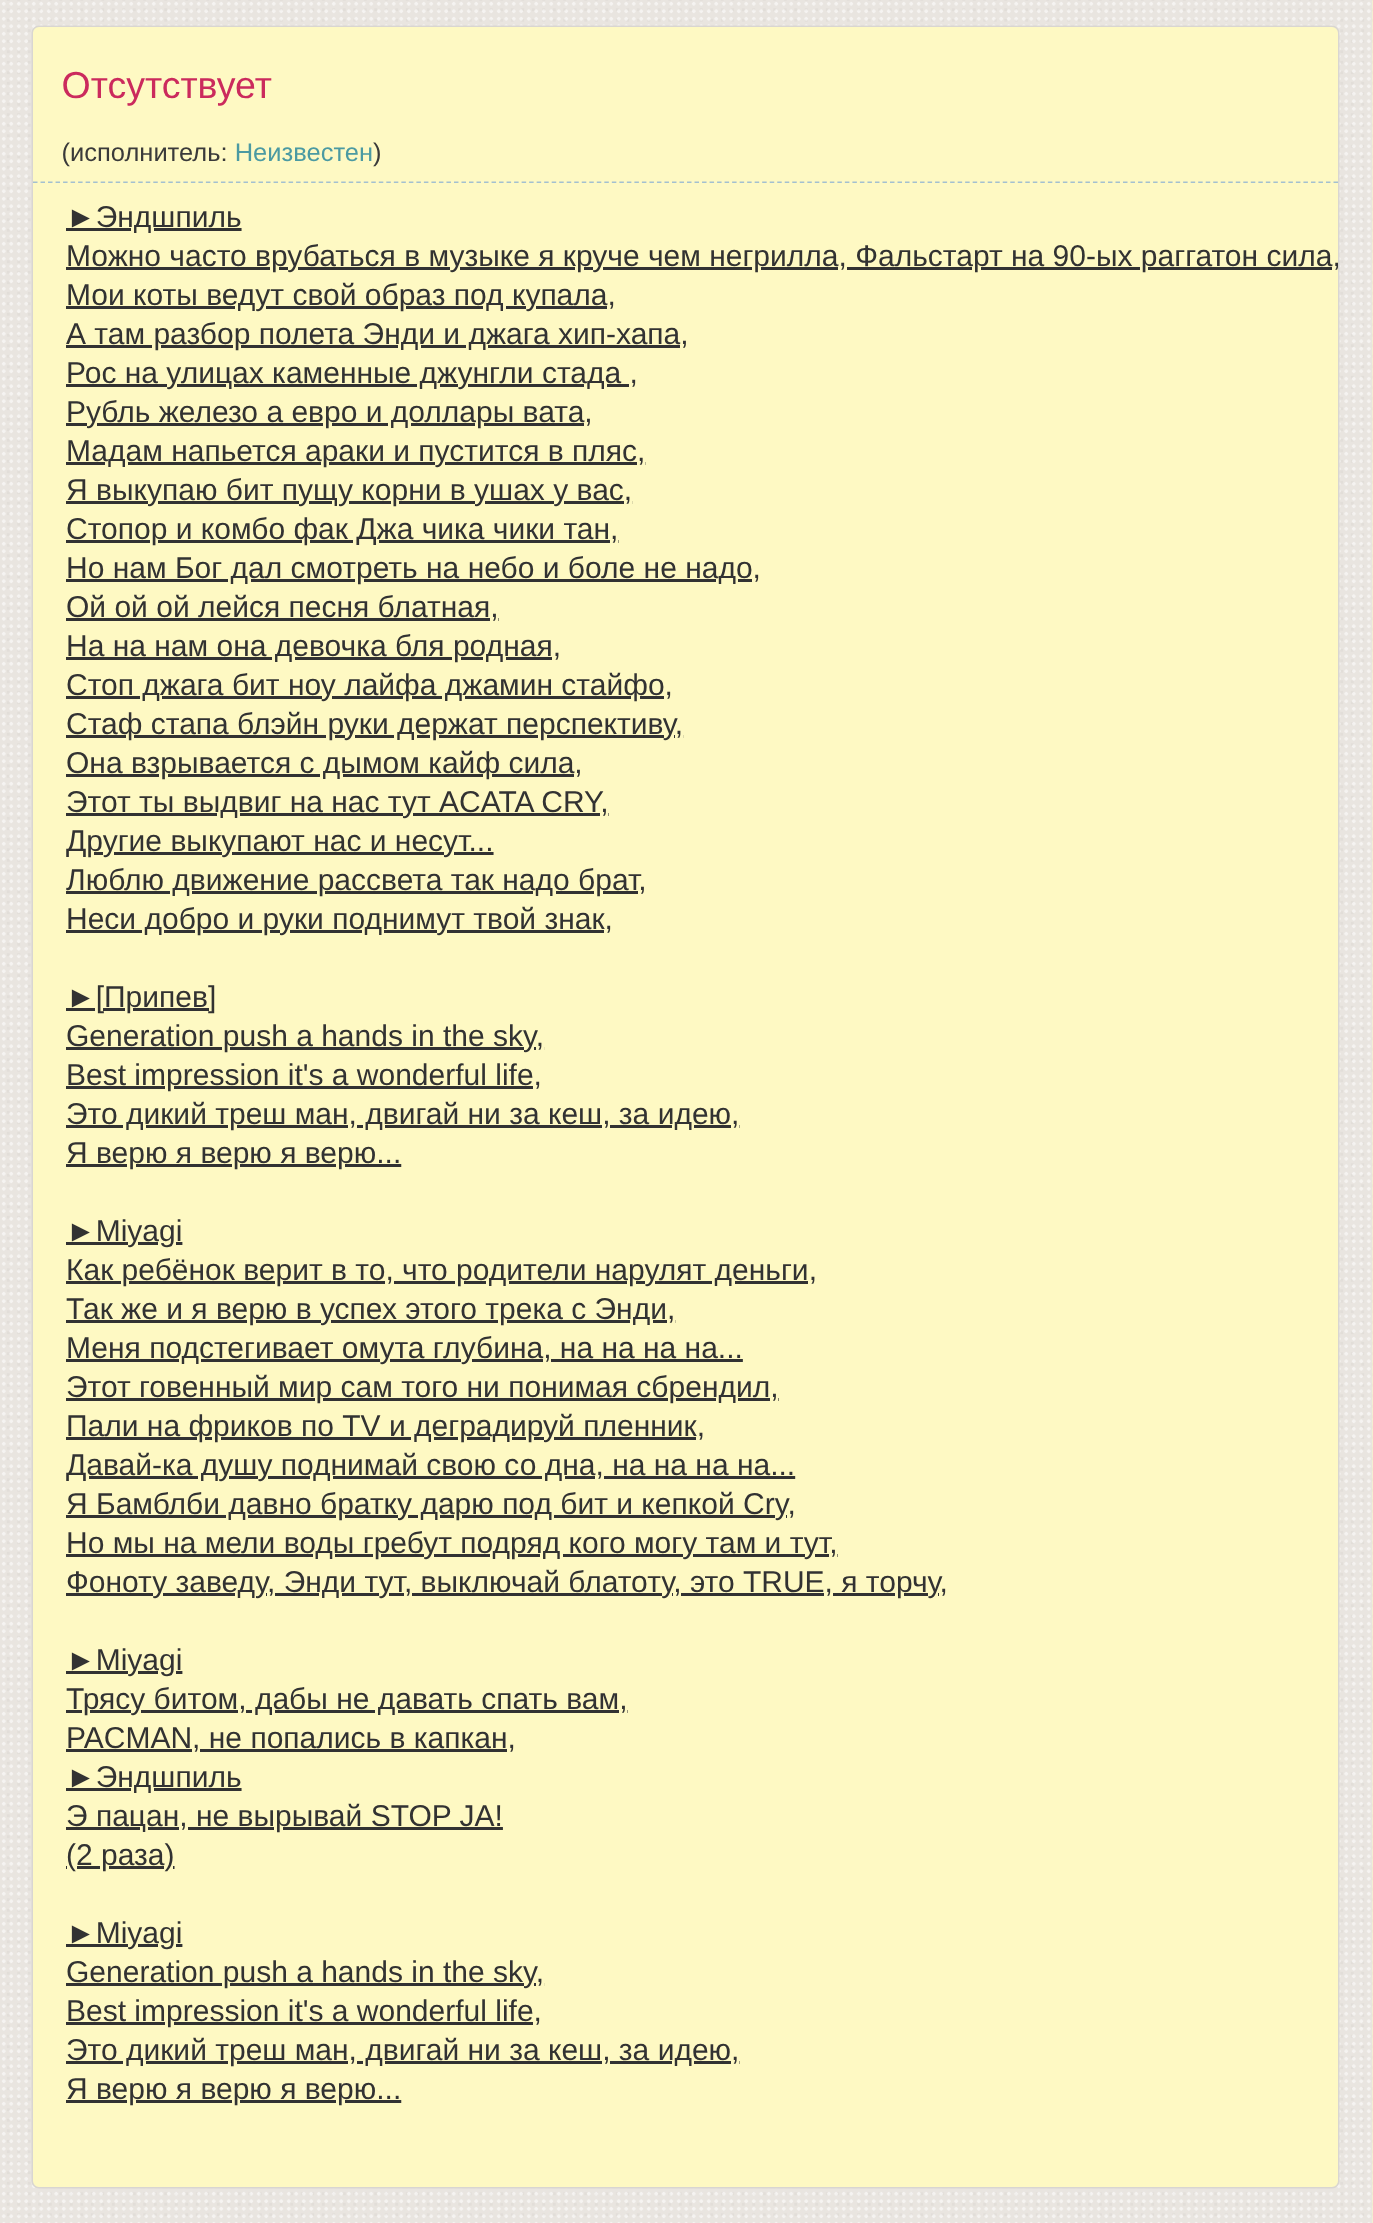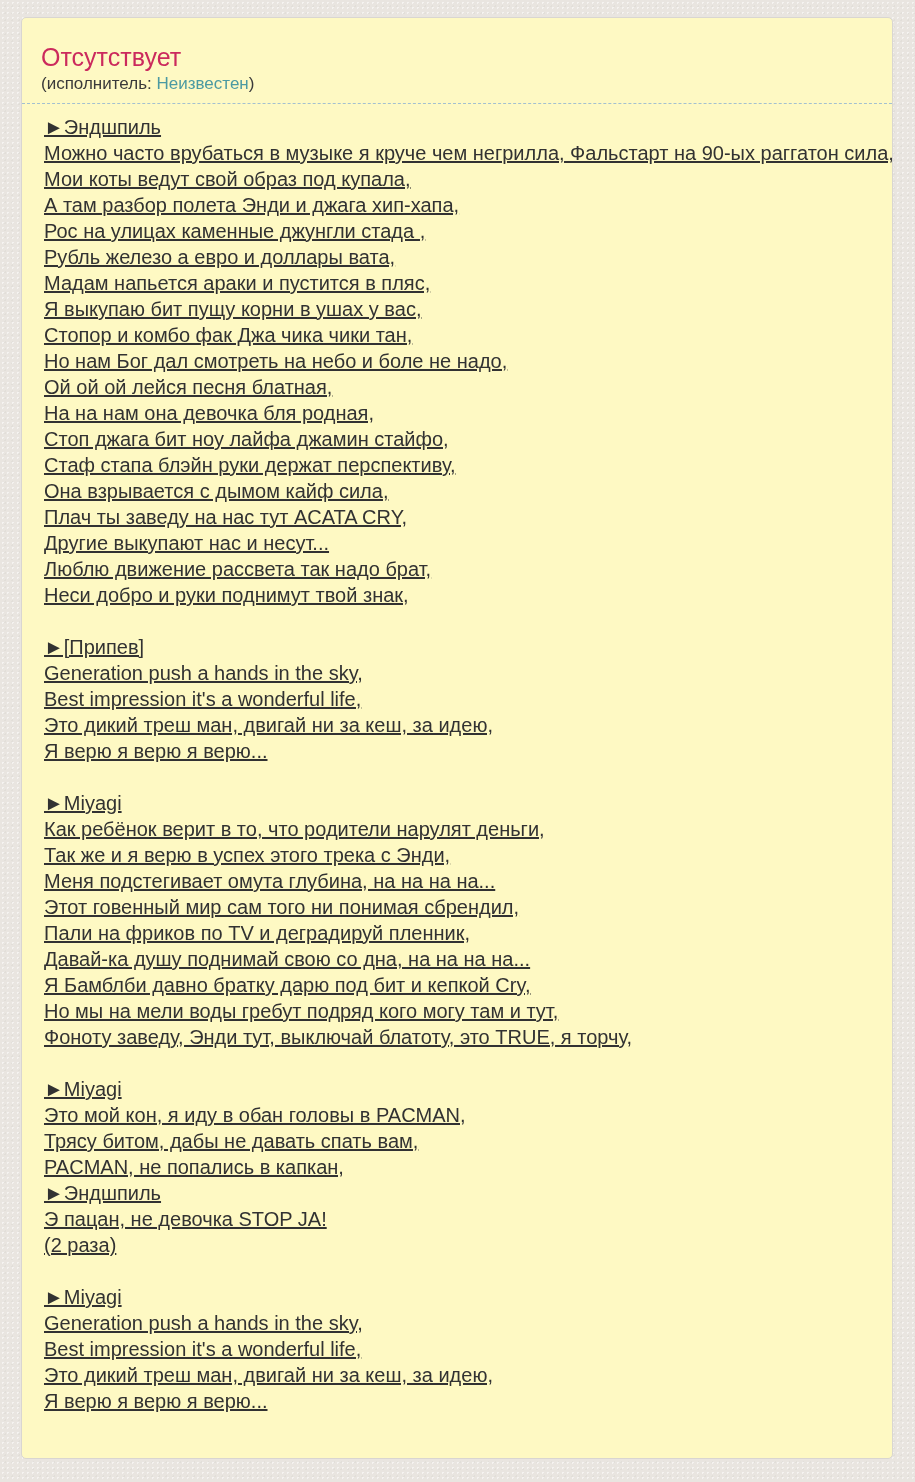--- a/index.html
+++ b/index.html
@@ -36,21 +36,21 @@
     border-bottom: 1px dashed #a3c0d0;
   }
   .title {
     margin: 0;
     font-size: 25px;
     line-height: 28px;
     font-weight: normal;
     color: #cb2a5d;
   }
   .subtitle {
-    margin-top: 2px;
+    margin-top: 20px;
     font-size: 17px;
     line-height: 21px;
     color: #3a3a3a;
   }
   .artist-link {
     color: #4b9aa2;
     text-decoration: none;
     cursor: pointer;
   }
   .lyrics {
@@ -82,21 +82,21 @@
       <div class="line">Рубль железо а евро и доллары вата,</div>
       <div class="line">Мадам напьется араки и пустится в пляс,</div>
       <div class="line">Я выкупаю бит пущу корни в ушах у вас,</div>
       <div class="line">Стопор и комбо фак Джа чика чики тан,</div>
       <div class="line">Но нам Бог дал смотреть на небо и боле не надо,</div>
       <div class="line">Ой ой ой лейся песня блатная,</div>
       <div class="line">На на нам она девочка бля родная,</div>
       <div class="line">Стоп джага бит ноу лайфа джамин стайфо,</div>
       <div class="line">Стаф стапа блэйн руки держат перспективу,</div>
       <div class="line">Она взрывается с дымом кайф сила,</div>
-      <div class="line">Плач ты заведу на нас тут ACATA CRY,</div>
+      <div class="line">Этот ты выдвиг на нас тут ACATA CRY,</div>
       <div class="line">Другие выкупают нас и несут...</div>
       <div class="line">Люблю движение рассвета так надо брат,</div>
       <div class="line">Неси добро и руки поднимут твой знак,</div>
       <div class="line"></div>
       <div class="line">►[Припев]</div>
       <div class="line">Generation push a hands in the sky,</div>
       <div class="line">Best impression it's a wonderful life,</div>
       <div class="line">Это дикий треш ман, двигай ни за кеш, за идею,</div>
       <div class="line">Я верю я верю я верю...</div>
       <div class="line"></div>
@@ -105,25 +105,24 @@
       <div class="line">Так же и я верю в успех этого трека с Энди,</div>
       <div class="line">Меня подстегивает омута глубина, на на на на...</div>
       <div class="line">Этот говенный мир сам того ни понимая сбрендил,</div>
       <div class="line">Пали на фриков по TV и деградируй пленник,</div>
       <div class="line">Давай-ка душу поднимай свою со дна, на на на на...</div>
       <div class="line">Я Бамблби давно братку дарю под бит и кепкой Cry,</div>
       <div class="line">Но мы на мели воды гребут подряд кого могу там и тут,</div>
       <div class="line">Фоноту заведу, Энди тут, выключай блатоту, это TRUE, я торчу,</div>
       <div class="line"></div>
       <div class="line">►Miyagi</div>
-      <div class="line">Это мой кон, я иду в обан головы в PACMAN,</div>
       <div class="line">Трясу битом, дабы не давать спать вам,</div>
       <div class="line">PACMAN, не попались в капкан,</div>
       <div class="line">►Эндшпиль</div>
-      <div class="line">Э пацан, не девочка STOP JA!</div>
+      <div class="line">Э пацан, не вырывай STOP JA!</div>
       <div class="line">(2 раза)</div>
       <div class="line"></div>
       <div class="line">►Miyagi</div>
       <div class="line">Generation push a hands in the sky,</div>
       <div class="line">Best impression it's a wonderful life,</div>
       <div class="line">Это дикий треш ман, двигай ни за кеш, за идею,</div>
       <div class="line">Я верю я верю я верю...</div>
     </div>
 </div>
 

